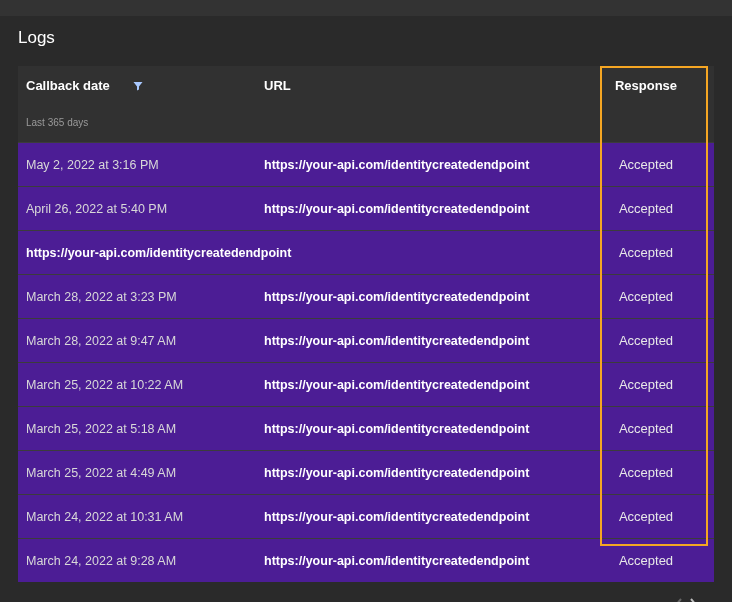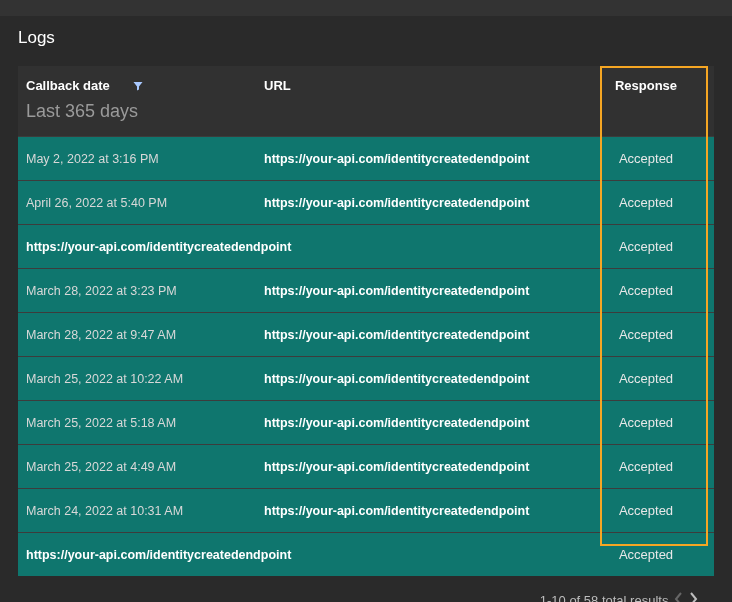--- a/index.html
+++ b/index.html
@@ -51,34 +51,34 @@
     .th {
       color: #fff;
       font-weight: 700;
       font-size: 13px;
       display: flex;
       align-items: center;
       gap: 22px;
     }
     .th-sub {
       color: #9a9a9a;
-      font-size: 18px;
+      font-size: 10px;
       font-weight: 400;
-      margin-top: 8px;
+      margin-top: 24px;
     }
     .filter-icon {
       display: inline-flex;
       color: #a8c8ff;
     }
     .row {
       display: flex;
       align-items: center;
       padding: 14px 8px;
       border-top: 1px solid #3c3c3c;
-      background: #0f766e;
+      background: #4c1d95;
     }
     .cell-date {
       width: 238px;
       color: #d8d8d8;
       font-size: 12.5px;
     }
     .cell-url {
       flex: 1;
       color: #fff;
       font-weight: 700;
@@ -191,20 +191,21 @@
           <div class="cell-date">March 25, 2022 at 4:49 AM</div>
           <div class="cell-url">https://your-api.com/identitycreatedendpoint</div>
           <div class="cell-response">Accepted</div>
         </div>
         <div class="row">
           <div class="cell-date">March 24, 2022 at 10:31 AM</div>
           <div class="cell-url">https://your-api.com/identitycreatedendpoint</div>
           <div class="cell-response">Accepted</div>
         </div>
         <div class="row">
+          <div class="cell-date">March 24, 2022 at 9:28 AM</div>
           <div class="cell-url">https://your-api.com/identitycreatedendpoint</div>
           <div class="cell-response">Accepted</div>
         </div>
       </div>
   </div>
 
   <div class="pagination">
     <span>1-10 of 58 total results.</span>
     <button class="page-btn disabled">
       <span>

